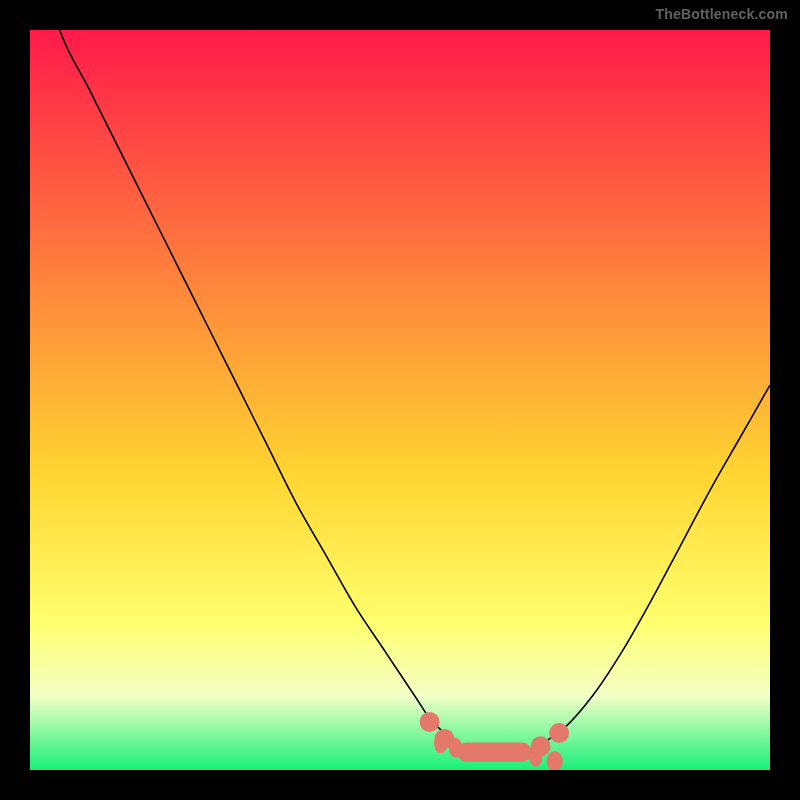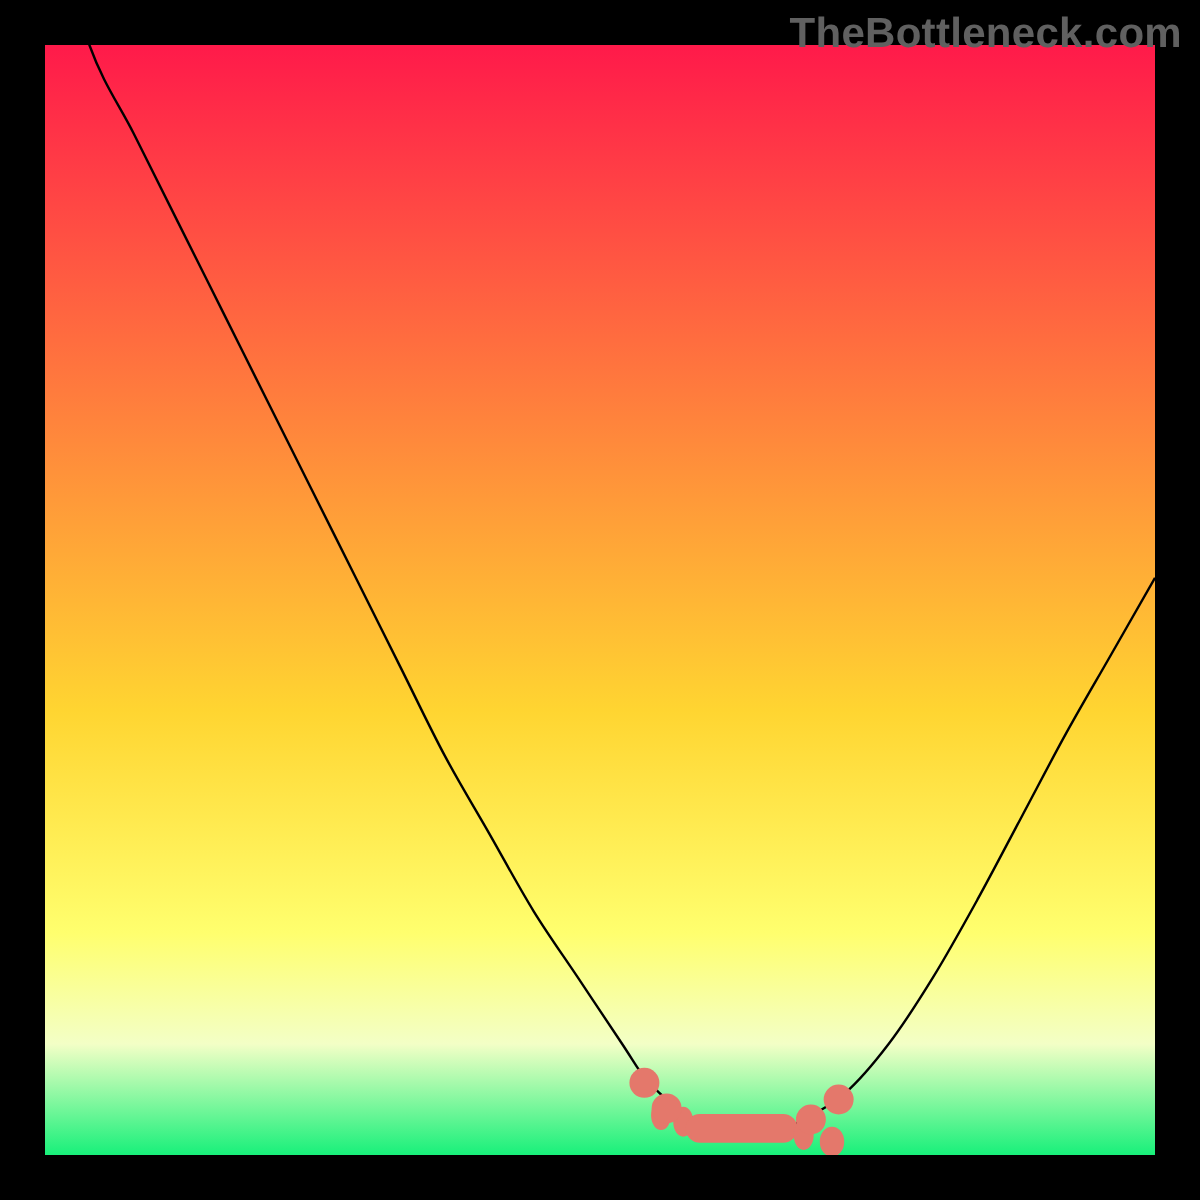--- a/index.html
+++ b/index.html
@@ -15,21 +15,21 @@
     position: relative;
     width: 800px;
     height: 800px;
     background: #000;
   }
   .watermark {
     position: absolute;
     top: 6px;
     right: 12px;
     color: #606060;
-    font-size: 28px;
+    font-size: 14px;
     font-weight: 600;
     letter-spacing: 0.2px;
     z-index: 10;
   }
   svg.plot {
     position: absolute;
     left: 30px;
     top: 30px;
     width: 740px;
     height: 740px;

